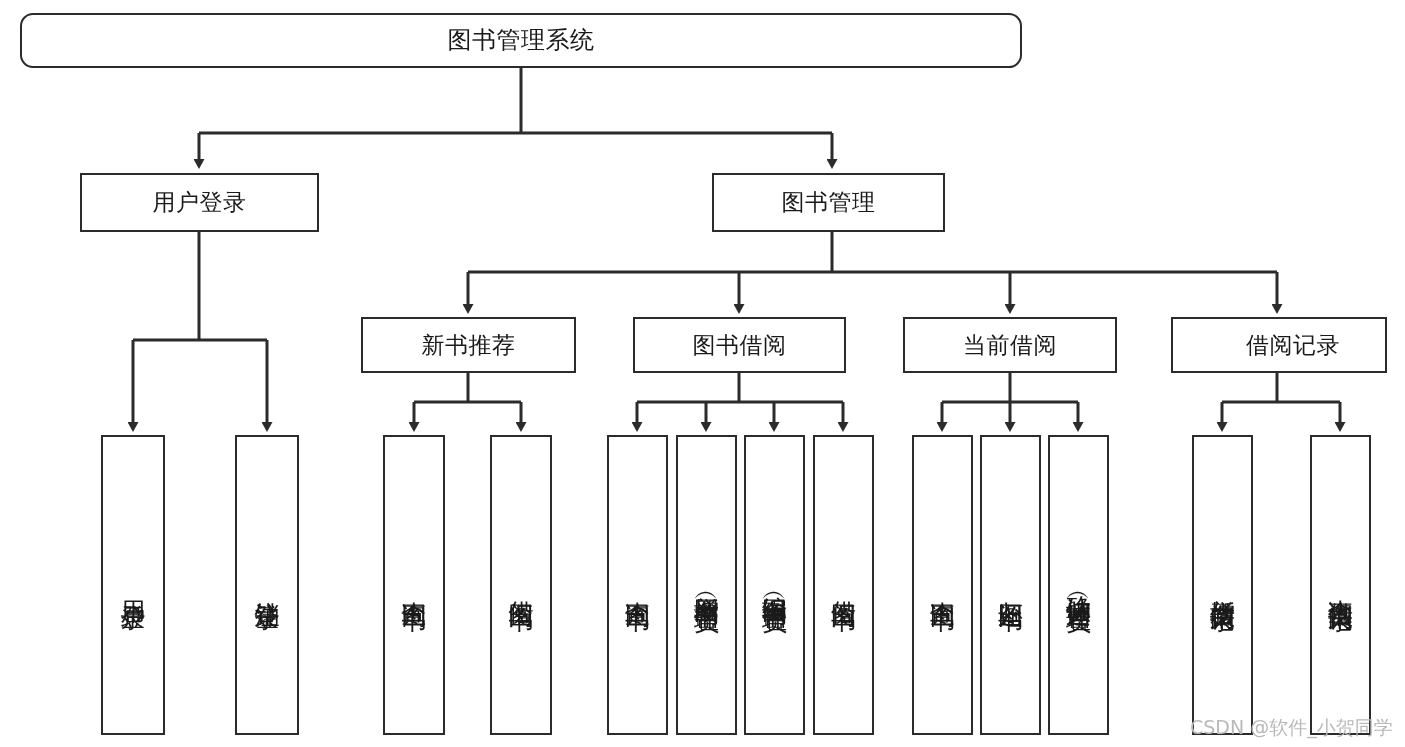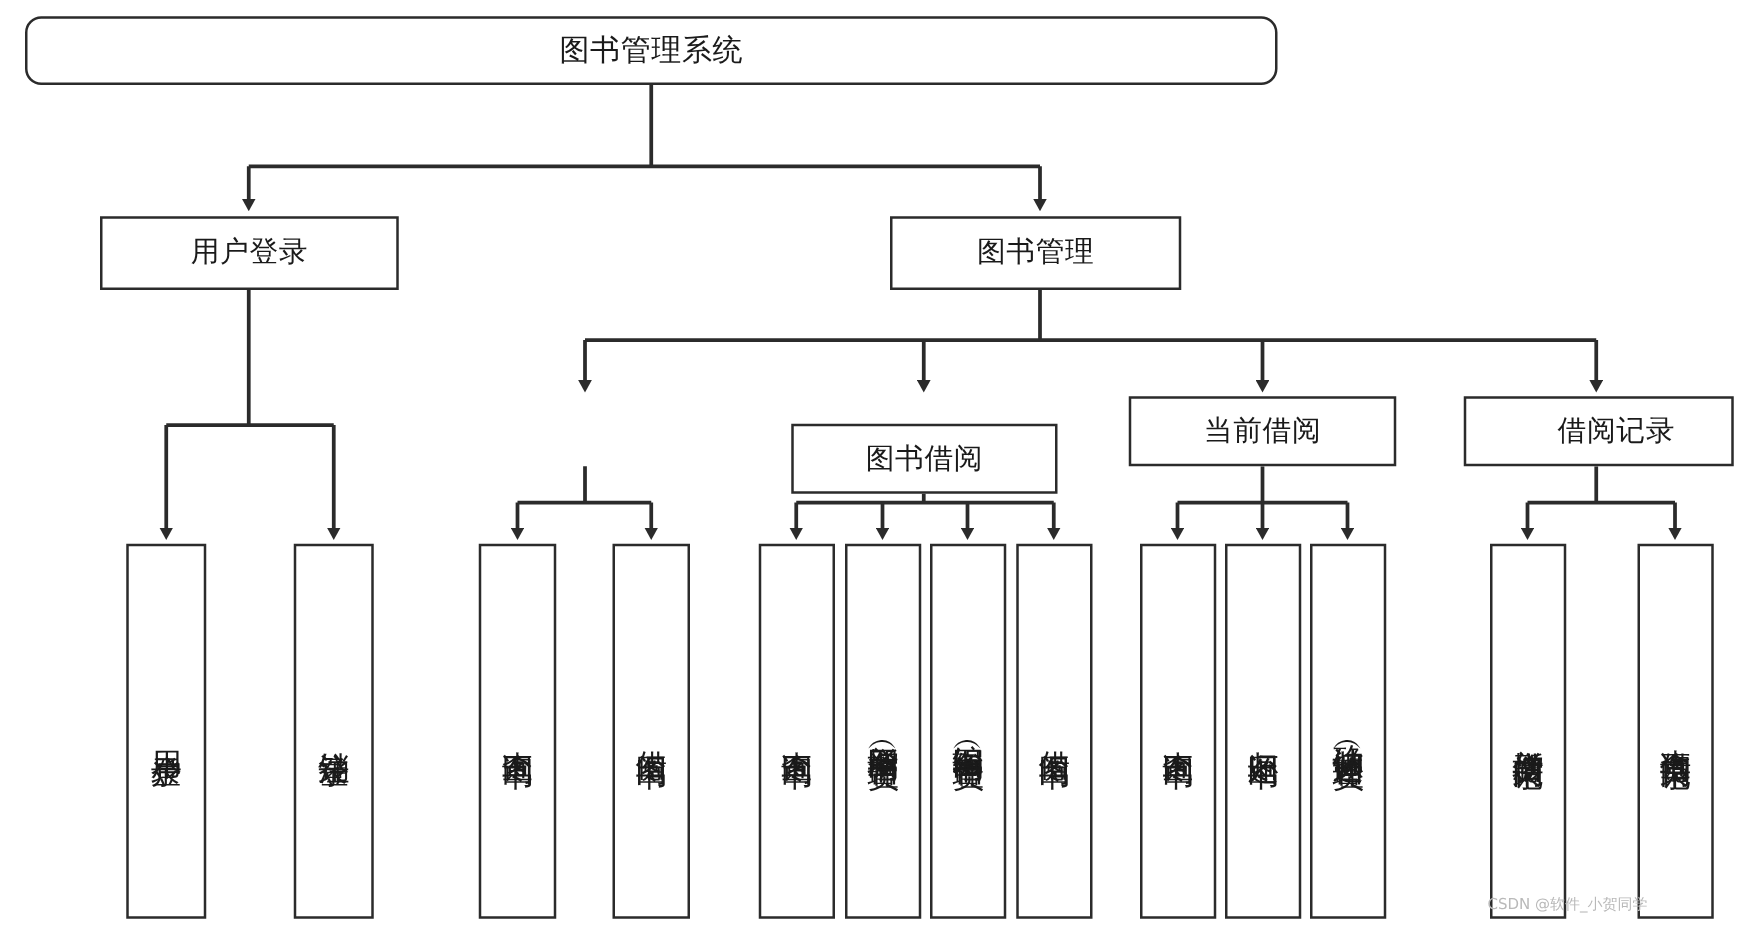--- a/index.html
+++ b/index.html
@@ -60,21 +60,21 @@
     writing-mode: vertical-rl;
     text-orientation: upright;
     font-size: 25px;
     line-height: 1.32;
     letter-spacing: 2px;
     white-space: nowrap;
   }
   .watermark {
     position: absolute;
     color: #b9b9b9;
-    font-size: 12px;
+    font-size: 19px;
     white-space: nowrap;
     z-index: 6;
     font-family: "DejaVu Sans", "Liberation Sans", sans-serif;
   }
 </style>
 </head>
 <body>
 
 <div id="canvas">
 
@@ -136,22 +136,25 @@
   </div>
 
   <div class="node horiz" style="left:80px; top:173px; width:239px; height:59px;">
     <span class="label">用户登录</span>
   </div>
 
   <div class="node horiz" style="left:712px; top:173px; width:233px; height:59px;">
     <span class="label">图书管理</span>
   </div>
 
-
-  <div class="node horiz" style="left:633px; top:317px; width:213px; height:56px;margin-top:22px;">
+  <div class="node horiz" style="left:361px; top:317px; width:215px; height:56px;">
+    <span class="label">新书推荐</span>
+  </div>
+
+  <div class="node horiz" style="left:633px; top:317px; width:213px; height:56px;">
     <span class="label">图书借阅</span>
   </div>
 
   <div class="node horiz" style="left:903px; top:317px; width:214px; height:56px;">
     <span class="label">当前借阅</span>
   </div>
 
   <div class="node horiz" style="left:1171px; top:317px; width:216px; height:56px;padding-left:28px;">
     <span class="label">借阅记录</span>
   </div>

